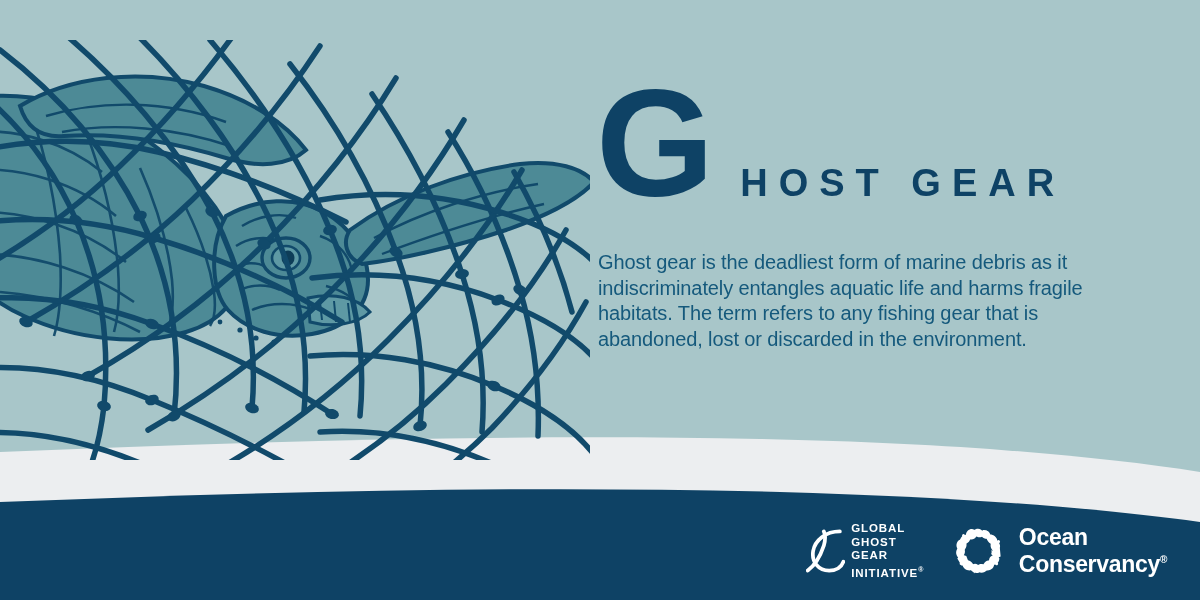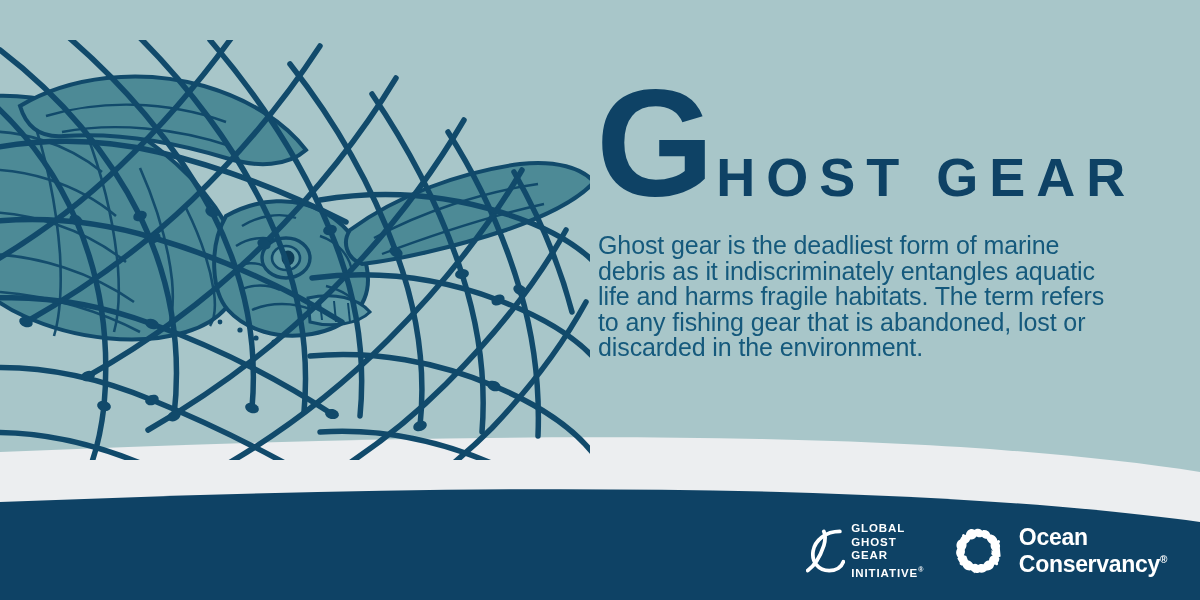--- a/index.html
+++ b/index.html
@@ -28,31 +28,32 @@
   }
   #dropcap{
     font-family:"Liberation Sans",sans-serif;
     font-size:152px;line-height:0.78;
     font-weight:bold;color:#0e4265;
     letter-spacing:-2px;
     display:block;
   }
   #title-rest{
     font-family:"Liberation Sans",sans-serif;
-    font-size:54px;line-height:0.78;
+    font-size:38px;line-height:0.78;
     font-weight:bold;color:#0e4265;
     letter-spacing:11px;
     padding-bottom:4px;padding-left:4px;
     display:block;
+    margin-left:24px;
   }
 
   #body-copy{
-    position:absolute;left:598px;top:208px;width:516px;
+    position:absolute;left:598px;top:230px;width:516px;
     font-family:"Liberation Sans",sans-serif;
-    font-size:25px;line-height:25.5px;
+    font-size:20px;line-height:25.5px;
     color:#15597c;
     letter-spacing:-0.1px;
   }
 
   
   #footer-logos{
     position:absolute;left:806px;top:516px;
     height:70px;display:flex;align-items:center;gap:26px;justify-content:center;
   }
   .logo{display:flex;align-items:center;}

